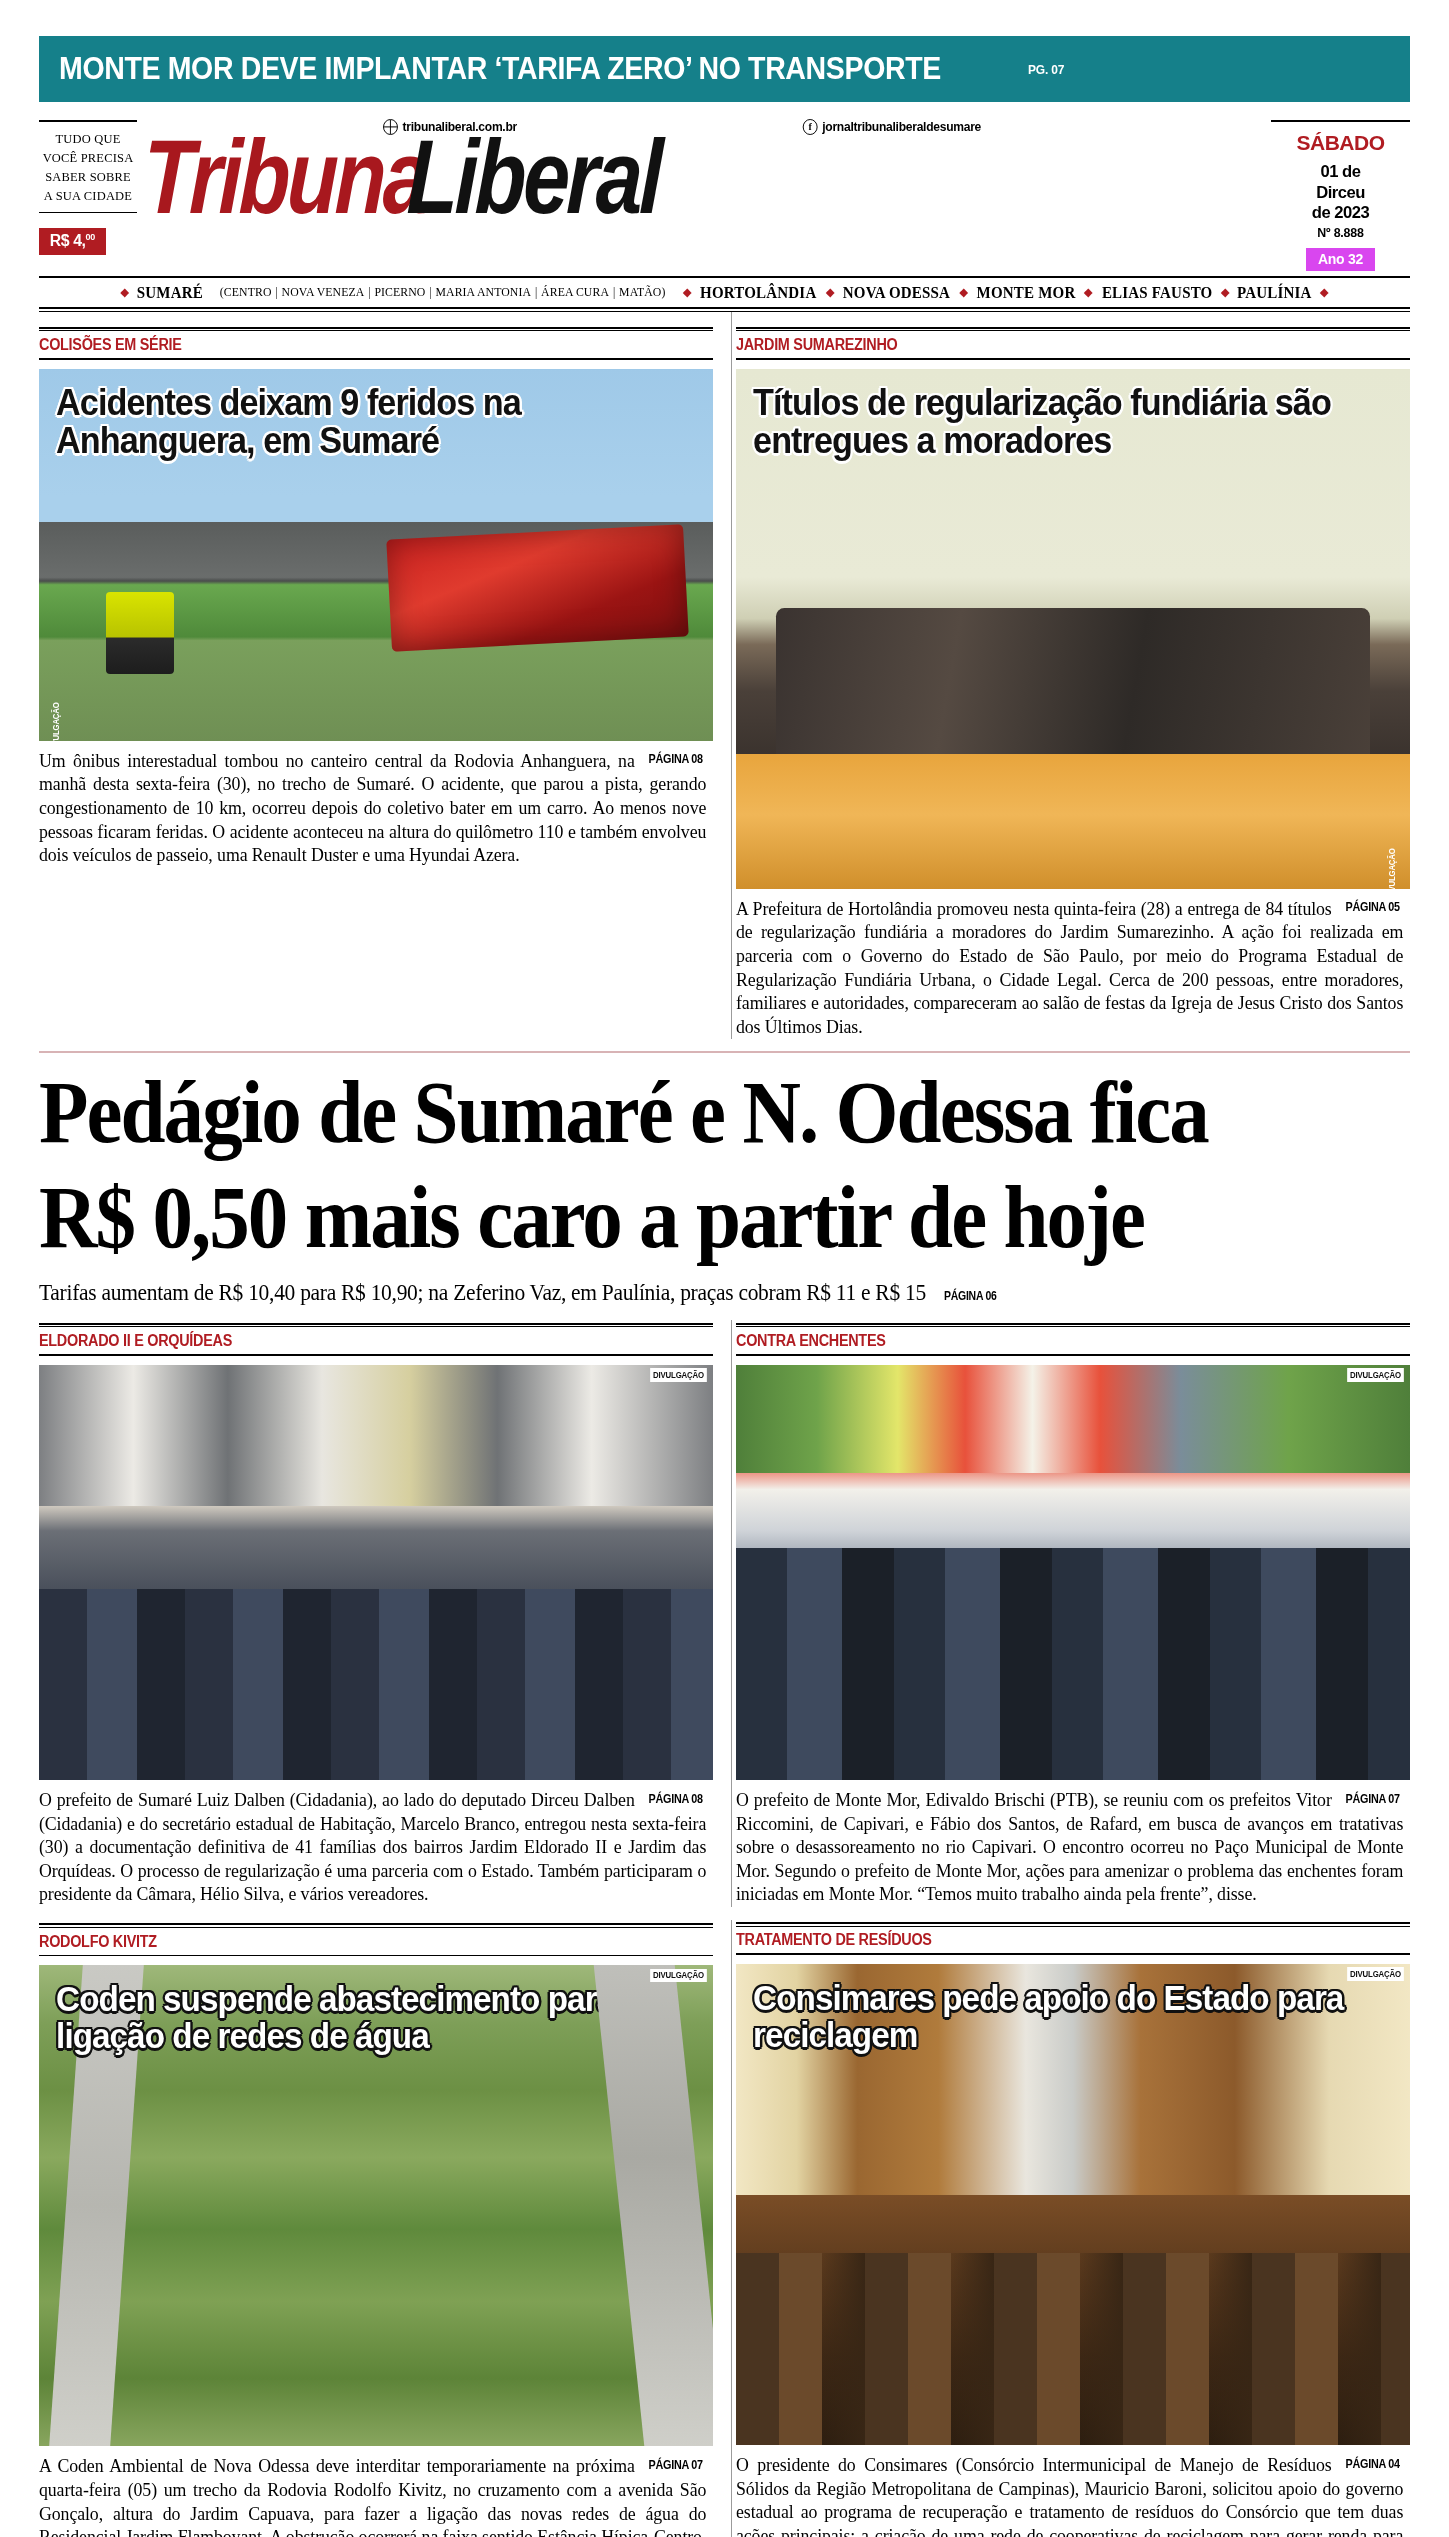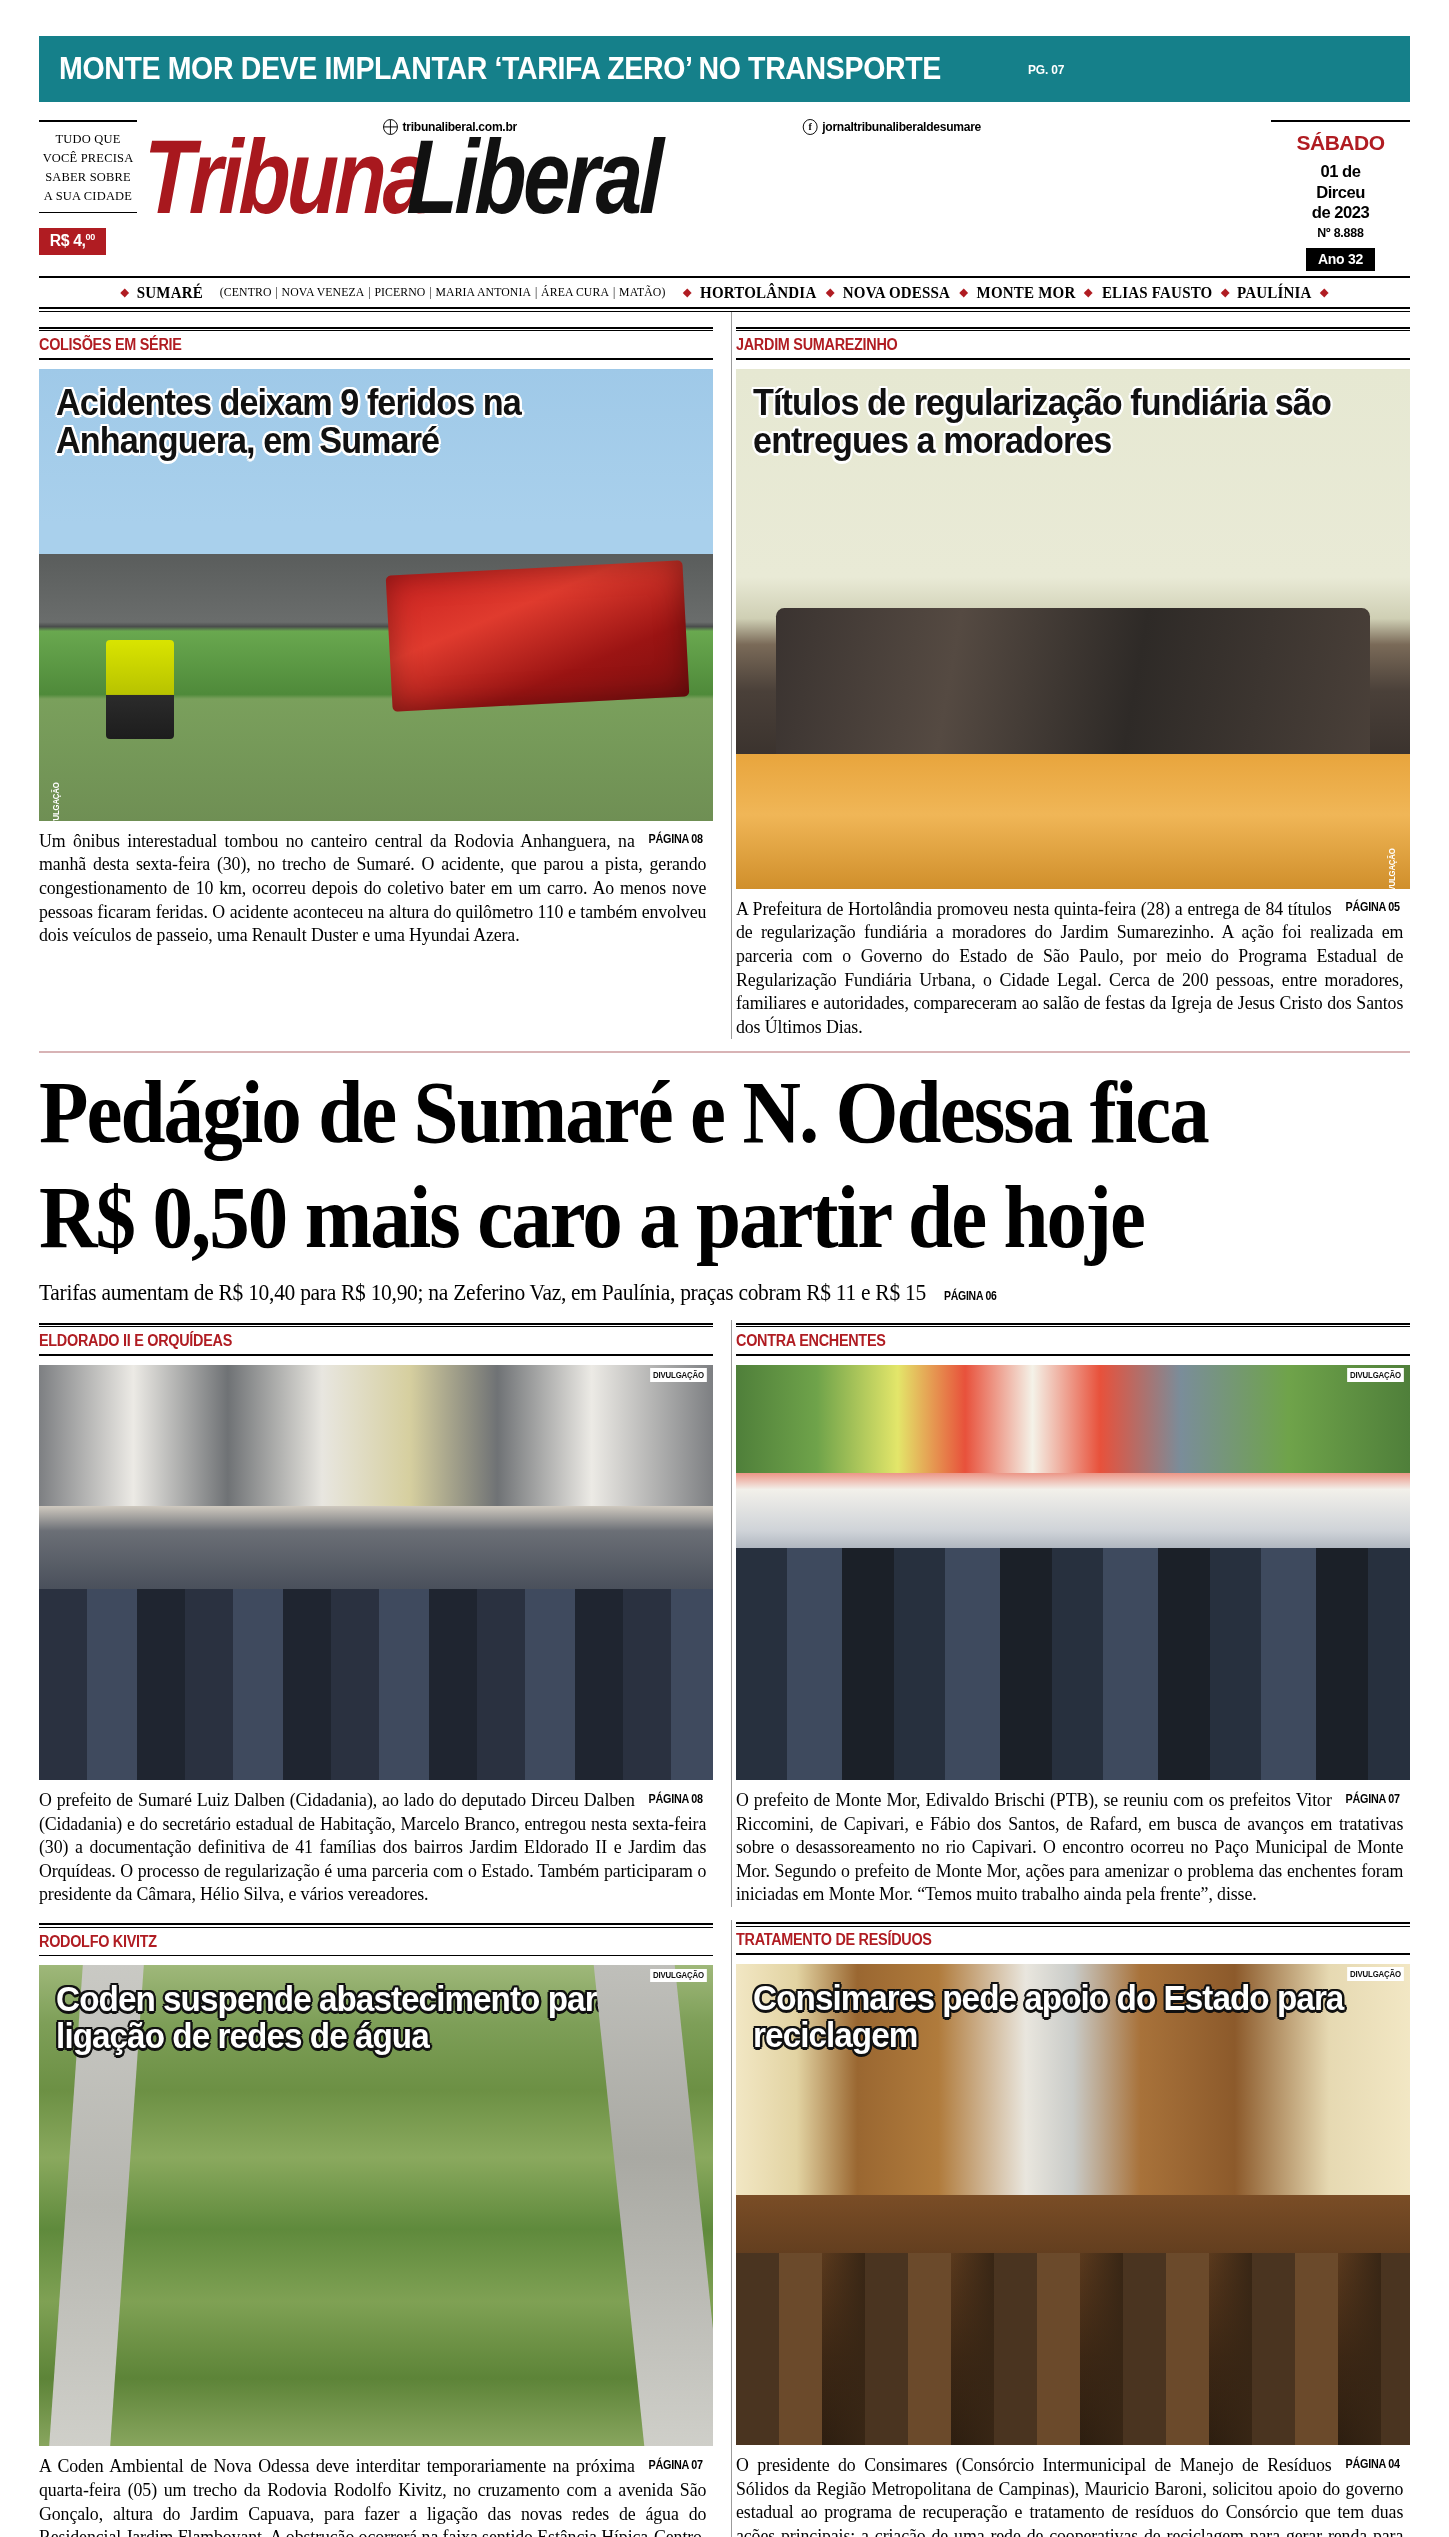--- a/index.html
+++ b/index.html
@@ -157,21 +157,21 @@
   .dateinfo .d1,.dateinfo .d2,.dateinfo .d3{
     font-family:"Liberation Sans", sans-serif;
     font-weight:bold;font-size:16.6px;line-height:1.22;letter-spacing:-0.5px;
   }
   .dateinfo .num{
     font-family:"Liberation Sans", sans-serif;
     font-weight:bold;font-size:12.4px;margin-top:3.3px;letter-spacing:-0.2px;
   }
   .ano-wrap{margin-top:7.5px;display:flex;justify-content:center;}
   .ano-badge{
-    background:#000000;color:#fff;
+    background:#d946ef;color:#fff;
     font-family:"Liberation Sans", sans-serif;
     font-weight:bold;font-size:14px;padding:3.3px 12.4px 4.1px 12.4px;
     letter-spacing:-0.3px;
   }
 
   
   .cities-wrap{margin:5px 39px 0 39px;}
   .cities-rule-top{height:1.7px;background:#000;margin-bottom:0;}
   .cities{
     display:flex;align-items:center;justify-content:center;
@@ -252,21 +252,21 @@
     color:#fff;
     text-shadow:
       -1.7px -1.7px 0 #111, 1.7px -1.7px 0 #111, -1.7px 1.7px 0 #111, 1.7px 1.7px 0 #111,
       -2.5px 0 0 #111, 2.5px 0 0 #111, 0 -2.5px 0 #111, 0 2.5px 0 #111;
   }
   .overlay-title.top{top:15px;}
   .overlay-title.bottom{bottom:13.3px;}
 
   
   .ph-bus{
-    height:452px;
+    height:372px;
     background:
       linear-gradient(180deg,#9fc9e8 0%,#a9d0ec 34%,#a9d0ec 41%,#5a5d5c 41%,#6a6d6c 56%,#4a4d4c 57%,#69a84f 58%,#4f8a3a 72%,#7aa05c 73%,#6f8f54 100%);
     position:relative;
   }
   .ph-bus::before{
     content:"";position:absolute;left:52%;top:44%;width:44%;height:30%;
     background:linear-gradient(160deg,#c8201f 0%,#e03b2e 35%,#9b1413 70%,#7d0f0f 100%);
     border-radius:5px;transform:rotate(-3deg);
     box-shadow:inset 0 0 30px rgba(0,0,0,.35);
   }

